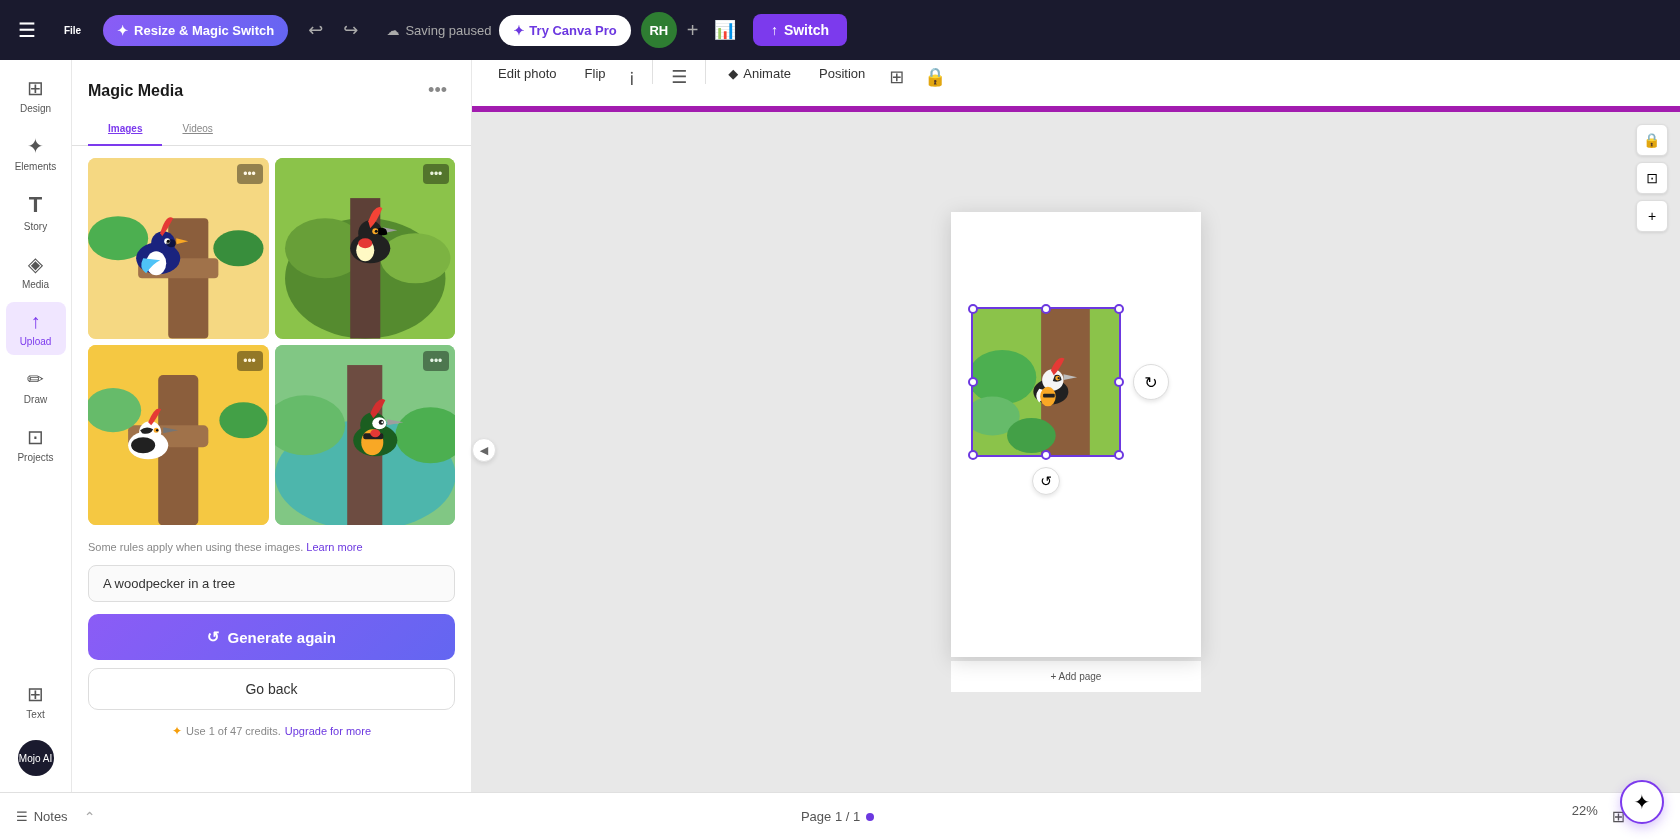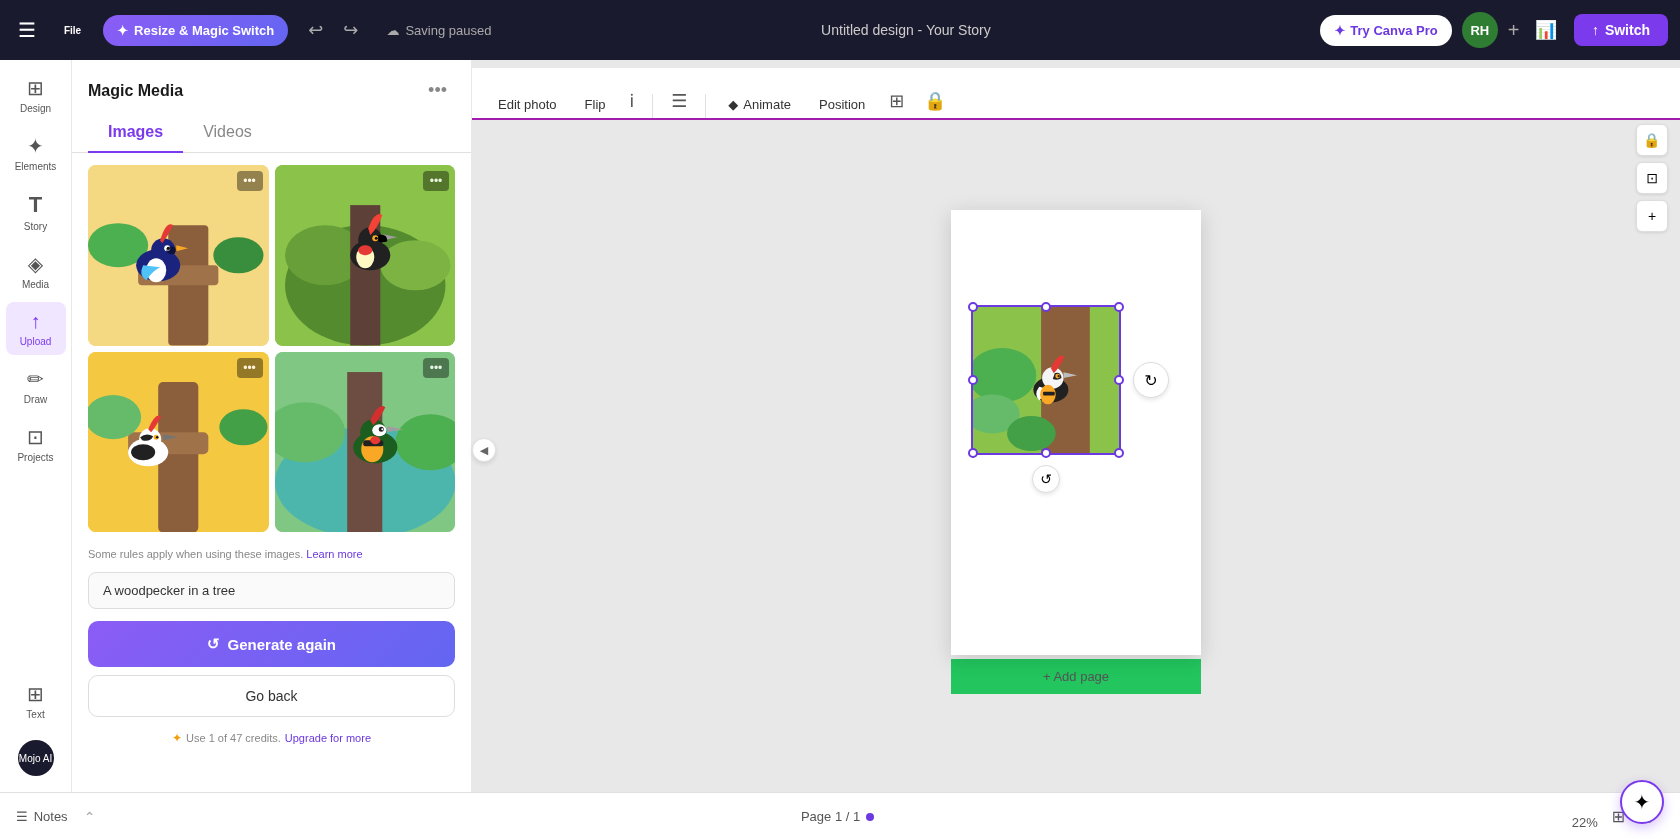--- a/index.html
+++ b/index.html
@@ -78,28 +78,27 @@
       cursor: pointer;
       display: flex;
       align-items: center;
       gap: 6px;
     }
 
     
     .secondary-toolbar {
       height: 52px;
       background: white;
-      border-bottom: 2px solid #a21caf;
-      display: flex;
-      align-items: flex-end;
+      border-bottom: 6px solid #a21caf;
+      display: flex;
+      align-items: flex-start;
       padding: 0 16px;
       gap: 8px;
       flex-shrink: 0;
       margin-left: 472px;
-      margin-top: 8px;
     }
     .toolbar-btn {
       background: none;
       border: none;
       color: #333;
       cursor: pointer;
       font-size: 13px;
       font-weight: 500;
       padding: 6px 10px;
       border-radius: 6px;
@@ -172,26 +171,27 @@
     .panel-more-btn { background: none; border: none; cursor: pointer; font-size: 18px; color: #888; padding: 4px 8px; border-radius: 4px; }
 
     
     .panel-tabs {
       display: flex;
       border-bottom: 1px solid #e0e0e0;
       padding: 0 16px;
     }
     .panel-tab {
       padding: 10px 20px;
-      font-size: 16px;
+      font-size: 10px;
       font-weight: 500;
       color: #888;
       cursor: pointer;
       border-bottom: 2px solid transparent;
       margin-bottom: -1px;
+      text-decoration: underline;
     }
     .panel-tab.active { color: #7c3aed; border-bottom-color: #7c3aed; font-weight: 600; }
 
     
     .images-grid {
       display: grid;
       grid-template-columns: 1fr 1fr;
       gap: 6px;
       padding: 12px 16px;
       overflow-y: auto;
@@ -403,24 +403,24 @@
       display: flex;
       align-items: center;
       justify-content: center;
       cursor: pointer;
       font-size: 14px;
       box-shadow: 0 1px 3px rgba(0,0,0,0.1);
     }
 
     
     .add-page-btn {
-      background: #22c55e;
+      background: #ffffff;
       border: none;
       color: #555;
-      font-size: 13px;
+      font-size: 10px;
       font-weight: 500;
       padding: 10px;
       cursor: pointer;
       width: 250px;
       margin-top: 4px;
     }
 
     
     .bottom-bar {
       height: 48px;
@@ -430,21 +430,21 @@
       align-items: center;
       justify-content: space-between;
       padding: 0 16px;
       flex-shrink: 0;
     }
     .bottom-left { display: flex; align-items: center; gap: 8px; }
     .notes-btn { display: flex; align-items: center; gap: 6px; font-size: 13px; color: #555; background: none; border: none; cursor: pointer; }
     .bottom-center { display: flex; align-items: center; gap: 8px; font-size: 13px; color: #555; }
     .page-indicator { display: flex; align-items: center; gap: 6px; }
     .page-dot { width: 8px; height: 8px; border-radius: 50%; background: #6c38e0; }
-    .bottom-right { display: flex; align-items: flex-end; gap: 8px; }
+    .bottom-right { display: flex; align-items: flex-start; gap: 8px; }
     .zoom-level { font-size: 13px; color: #555; }
     .layout-btn { background: none; border: none; cursor: pointer; font-size: 16px; color: #555; padding: 4px 6px; }
     .fullscreen-btn { background: none; border: none; cursor: pointer; font-size: 16px; color: #555; padding: 4px 6px; }
     .assistant-btn {
       position: fixed;
       bottom: 16px;
       right: 16px;
       width: 44px;
       height: 44px;
       background: white;
@@ -479,23 +479,20 @@
       <span>Resize &amp; Magic Switch</span>
     </button>
     <div class="undo-redo">
       <button class="icon-btn">↩</button>
       <button class="icon-btn">↪</button>
     </div>
     <div class="saving-status">
       <span>☁</span>
       <span>Saving paused</span>
     </div>
-  </div>
-  <div class="topbar-center">
-    <span class="design-title">Untitled design - Your Story</span>
   </div>
   <div class="topbar-right">
     <button class="try-canva-btn">
       <span>✦</span>
       <span>Try Canva Pro</span>
     </button>
     <div class="avatar">RH</div>
     <button class="plus-btn">+</button>
     <button class="analytics-btn">📊</button>
     <button class="share-btn">

